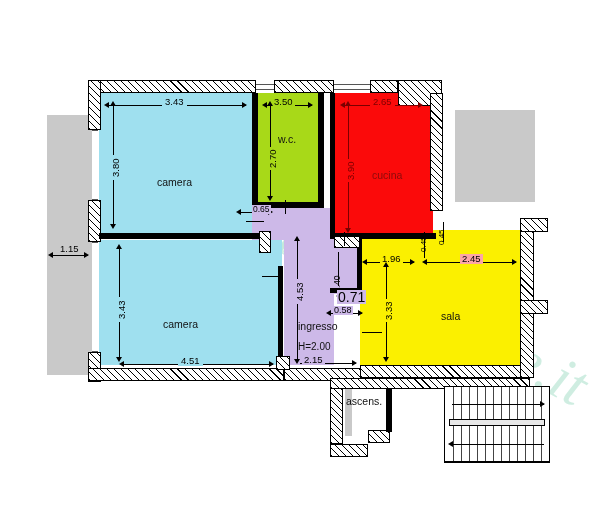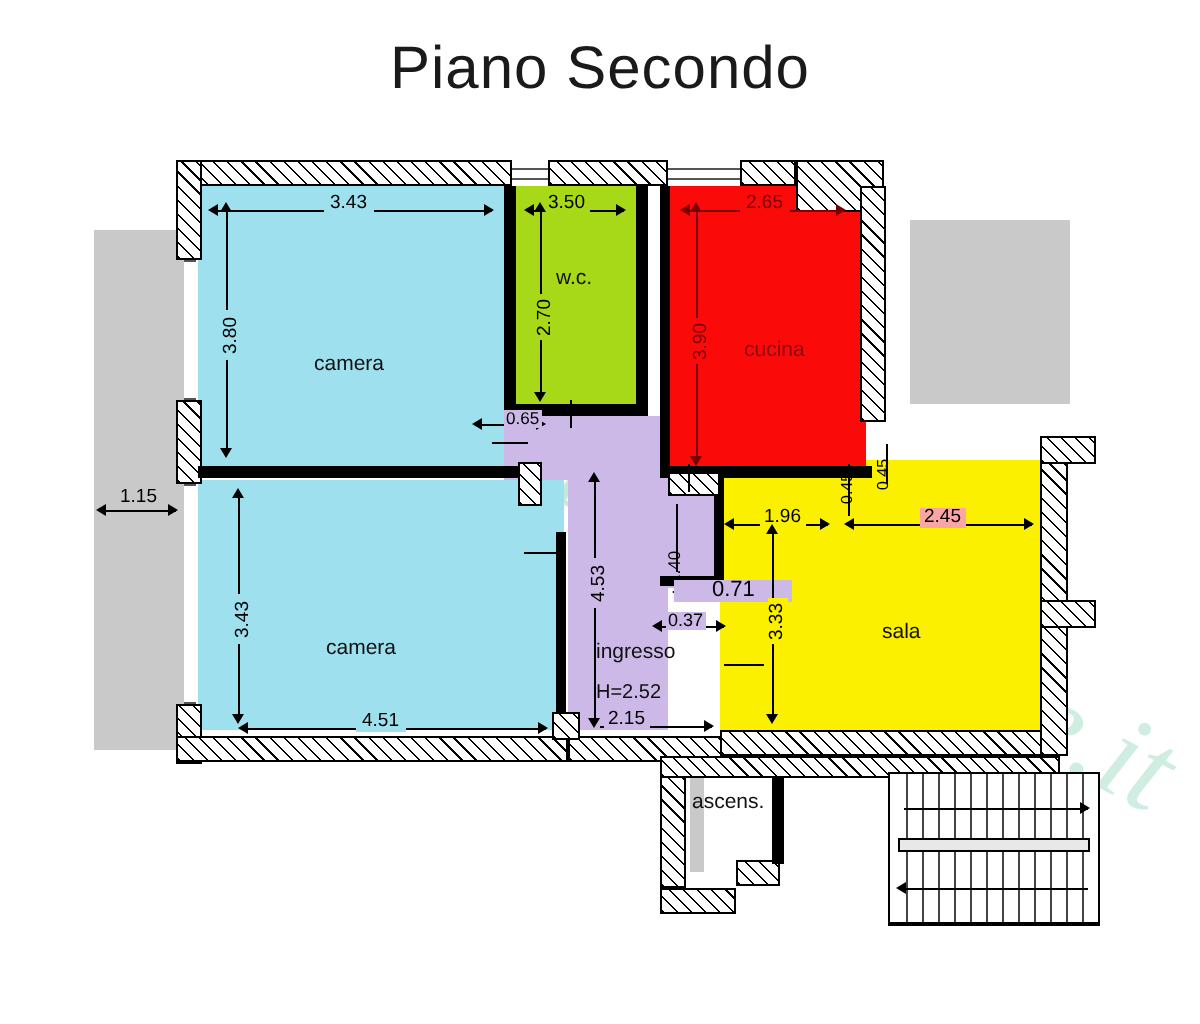--- a/index.html
+++ b/index.html
@@ -50,21 +50,20 @@
   
   .wm{position:absolute;color:#bfe8d8;opacity:.75;font-style:italic;
       font-family:"Liberation Serif",serif;pointer-events:none;
       font-size:62px;transform-origin:0 0;}
 </style>
 </head>
 <body>
 
 <div id="stage">
 
-  <div class="title">Piano Secondo</div>
 
   <div class="wm" style="left:150px;top:120px;transform:rotate(28deg);">immobiliare.it</div>
   <div class="wm" style="left:300px;top:200px;transform:rotate(28deg);font-size:60px;">immobiliare.it</div>
 
   <div class="slab" style="left:47px;top:115px;width:46px;height:260px;"></div>
   <div class="slab" style="left:455px;top:110px;width:80px;height:92px;"></div>
 
   <div class="room" style="left:99px;top:93px;width:153px;height:140px;background:#9fe0ef;"></div>
 
   <div class="room" style="left:99px;top:240px;width:183px;height:125px;background:#9fe0ef;"></div>
@@ -203,28 +202,28 @@
   <div class="dlv" style="left:297px;top:240px;height:120px;"></div>
   <div class="tick tu" style="left:294px;top:236px;"></div>
   <div class="tick td" style="left:294px;top:359px;"></div>
   <div class="dim v" style="left:295px;top:304px;background:#cdb9e8;padding:0 3px;">4.53</div>
 
   <div class="dim v" style="left:333px;top:292px;font-size:8.5px;">1.40</div>
   <div class="dlv" style="left:338px;top:252px;height:34px;"></div>
 
   <div class="dl" style="left:340px;top:296px;width:20px;"></div>
   <div class="tick tl" style="left:336px;top:293px;"></div>
-  <div class="dim" style="left:337px;top:290px;font-size:11px;background:#cdb9e8;padding:0 19px;">0.71</div>
+  <div class="dim" style="left:337px;top:290px;font-size:14px;background:#cdb9e8;padding:0 1px;">0.71</div>
 
   <div class="dl" style="left:330px;top:313px;width:32px;"></div>
   <div class="tick tl" style="left:326px;top:310px;"></div>
   <div class="tick tr" style="left:358px;top:310px;"></div>
-  <div class="dim" style="left:333px;top:306px;font-size:9px;background:#cdb9e8;padding:0 1px;">0.37</div>
-
-  <div class="lbl" style="left:298px;top:341px;font-size:10px;">H=2.52</div>
+  <div class="dim" style="left:333px;top:306px;font-size:9px;background:#cdb9e8;padding:0 1px;">0.58</div>
+
+  <div class="lbl" style="left:298px;top:341px;font-size:10px;">H=2.00</div>
   <div class="dl" style="left:300px;top:363px;width:56px;"></div>
   <div class="tick tr" style="left:352px;top:360px;"></div>
   <div class="dim" style="left:302px;top:355px;background:#cdb9e8;padding:0 2px;">2.15</div>
 
   <div class="dl" style="left:366px;top:262px;width:48px;"></div>
   <div class="tick tl" style="left:362px;top:259px;"></div>
   <div class="tick tr" style="left:410px;top:259px;"></div>
   <div class="dim" style="left:380px;top:254px;background:#fbf000;padding:0 2px;">1.96</div>
 
   <div class="dl" style="left:426px;top:262px;width:90px;"></div>

